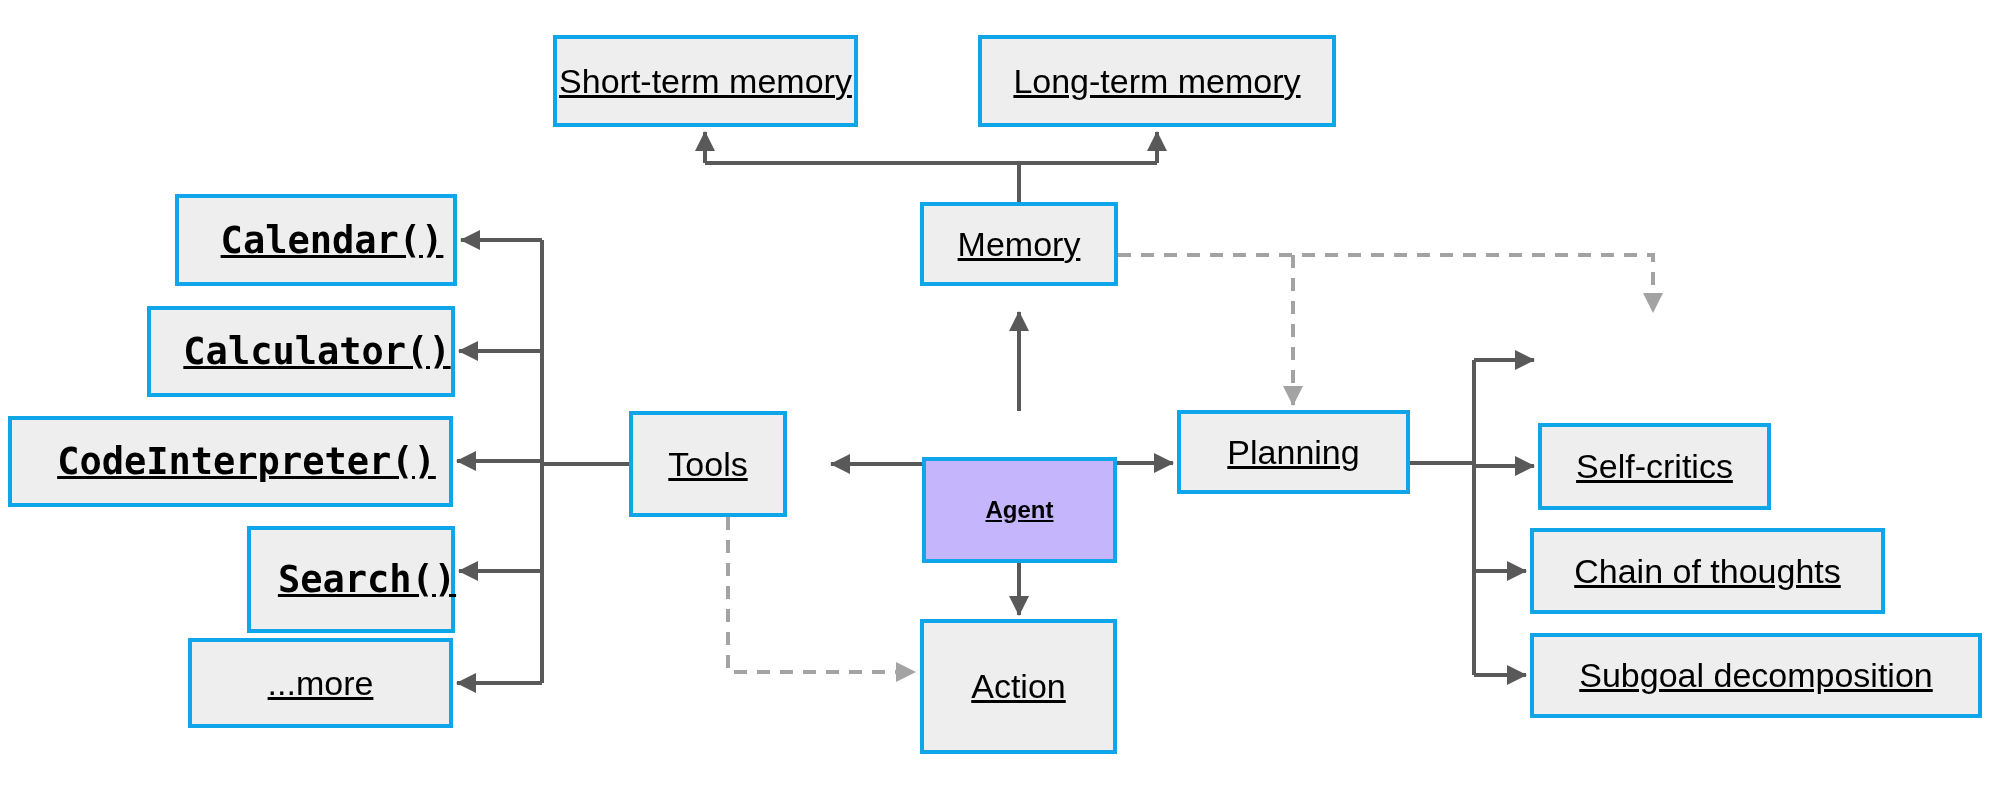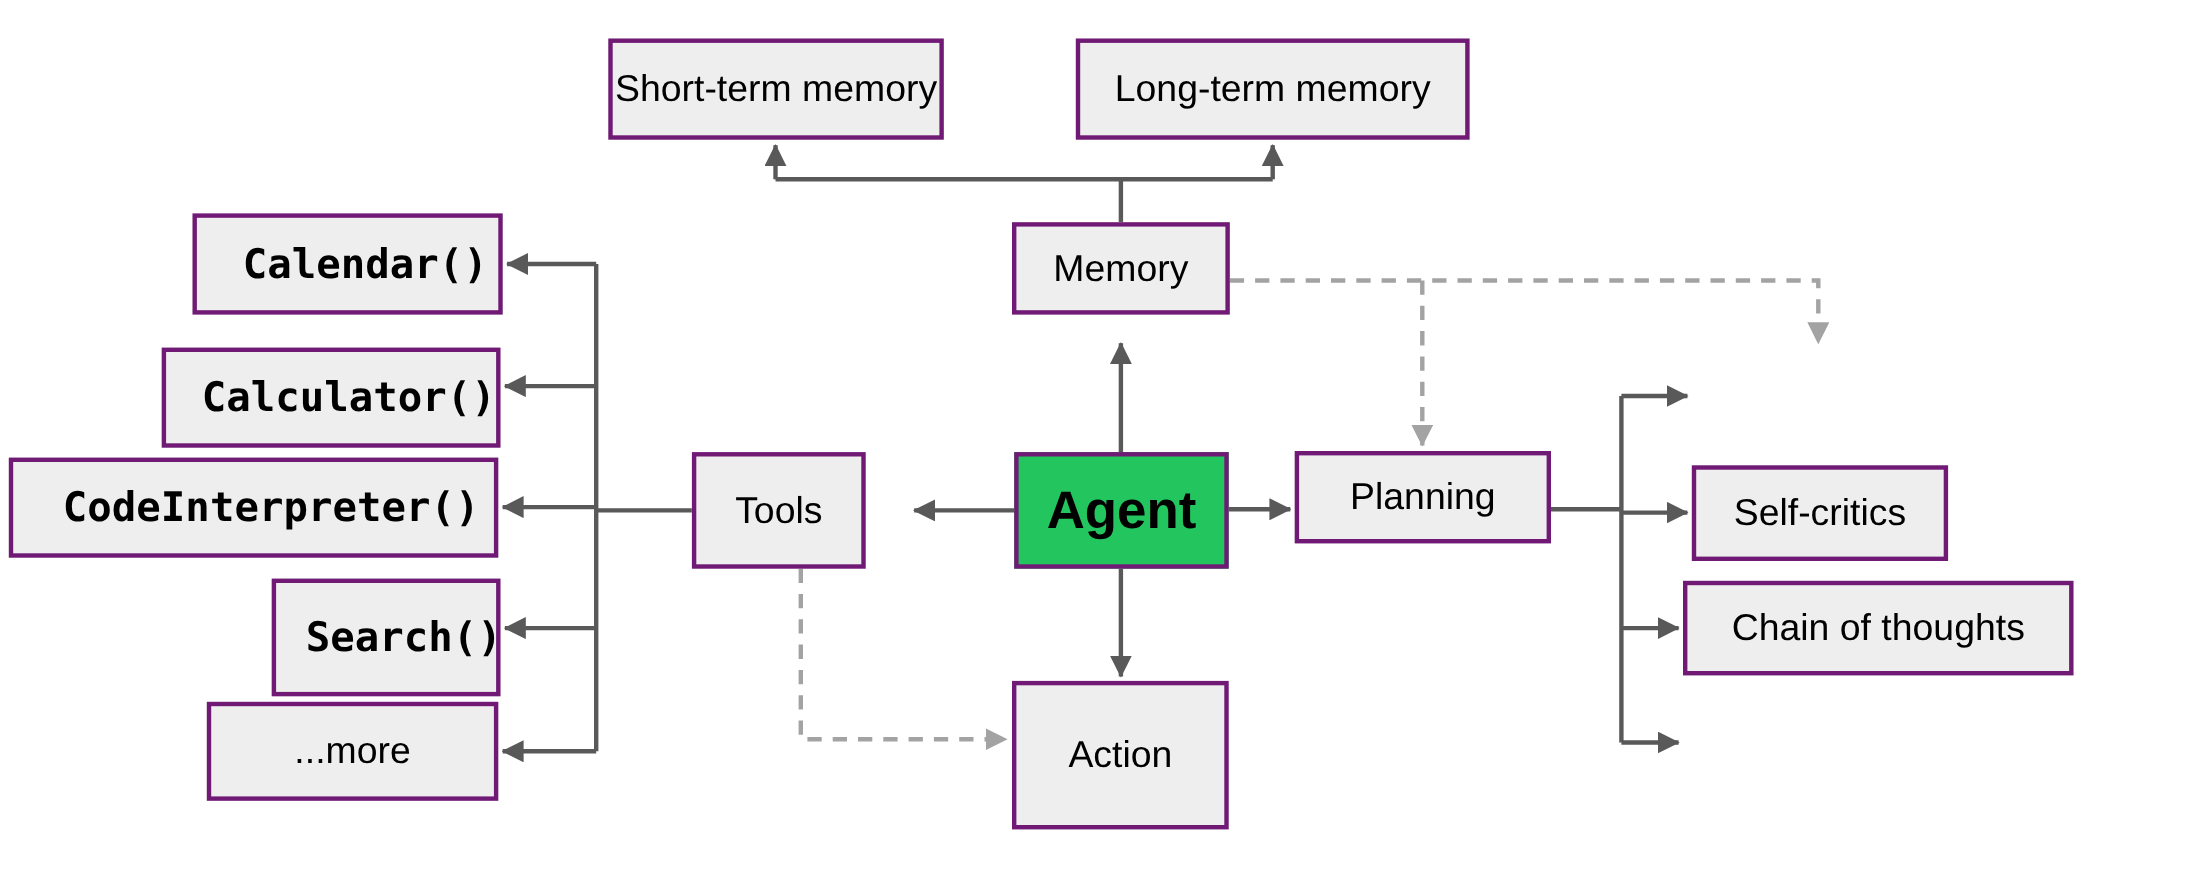--- a/index.html
+++ b/index.html
@@ -8,37 +8,39 @@
     width:1999px;height:793px;
     background:#ffffff;
     font-family:"Liberation Sans", sans-serif;
     overflow:hidden;
   }
   #wires{position:absolute;left:0;top:0;width:1999px;height:793px;}
   .node{
     position:absolute;
     box-sizing:border-box;
     background:#eeeeee;
-    border:4px solid #701a75;
+    border:4px solid #0ea5e9;
     display:flex;align-items:center;justify-content:center;
     color:#000000;
     font-size:34px;
     text-align:center;
     white-space:nowrap;
+    text-decoration:underline;
   }
   .node.mono{
     font-family:"DejaVu Sans Mono","Liberation Mono",monospace;
     font-weight:bold;
     font-size:37px;
     padding-left:32px;
   }
   .node.agent{
-    background:#22c55e;
+    background:#c4b5fd;
     font-weight:bold;
-    font-size:48px;
+    font-size:24px;
+    margin-top:46px;
   }
   .wire{stroke:#595959;stroke-width:4;fill:none;}
   .wire.dashed{stroke:#a3a3a3;stroke-dasharray:13 10;}
 </style>
 </head>
 <body>
 
 <div id="stage">
 
   <svg id="wires" viewBox="0 0 1999 793" xmlns="http://www.w3.org/2000/svg">
@@ -102,33 +104,36 @@
     <span>Tools</span>
   </div>
 
   <div class="node" style="left:1177px;top:410px;width:233px;height:84px">
     <span>Planning</span>
   </div>
 
   <div class="node mono" style="left:175px;top:194px;width:282px;height:92px">
     <span>Calendar()</span>
   </div>
-  <div class="node mono" style="left:147px;top:316px;width:308px;height:91px">
+  <div class="node mono" style="left:147px;top:306px;width:308px;height:91px">
     <span>Calculator()</span>
   </div>
   <div class="node mono" style="left:8px;top:416px;width:445px;height:91px">
     <span>CodeInterpreter()</span>
   </div>
   <div class="node mono" style="left:247px;top:526px;width:208px;height:107px">
     <span>Search()</span>
   </div>
   <div class="node" style="left:188px;top:638px;width:265px;height:90px">
     <span>...more</span>
   </div>
 
   <div class="node" style="left:1538px;top:423px;width:233px;height:87px">
     <span>Self-critics</span>
   </div>
   <div class="node" style="left:1530px;top:528px;width:355px;height:86px">
     <span>Chain of thoughts</span>
   </div>
+  <div class="node" style="left:1530px;top:633px;width:452px;height:85px">
+    <span>Subgoal decomposition</span>
+  </div>
 
 </div>
 
 </body></html>

